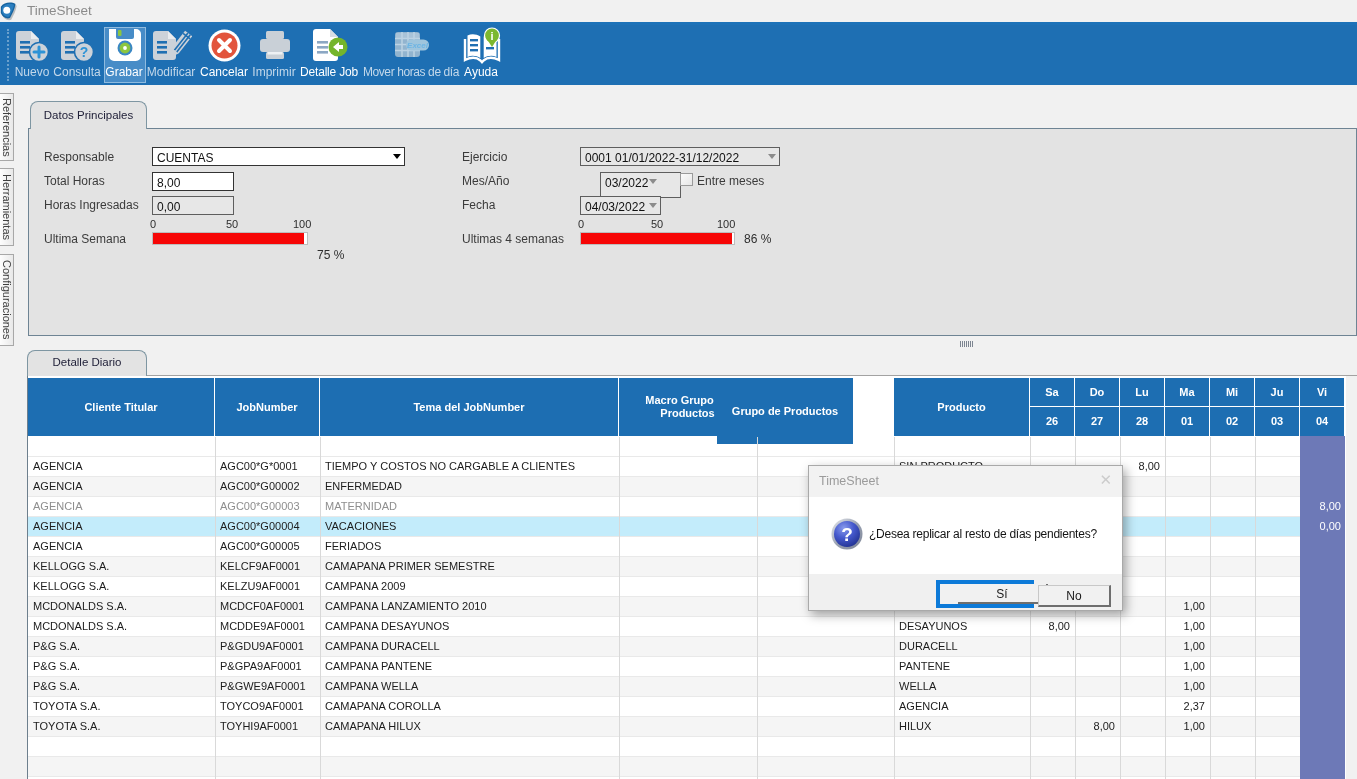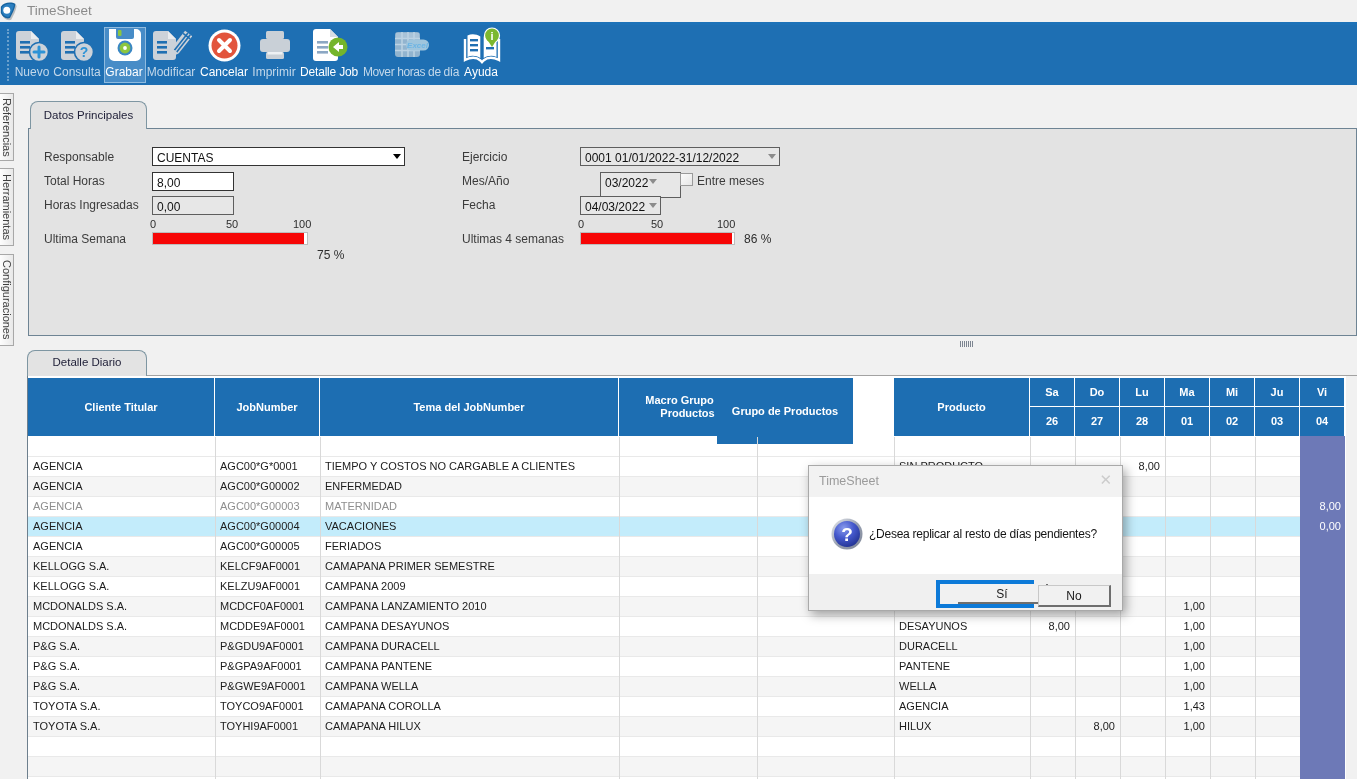--- a/index.html
+++ b/index.html
@@ -277,21 +277,21 @@
     <div class="cell" style="left:28px;top:676px;width:186px;color:#1c1c1c">P&amp;G S.A.</div>
     <div class="cell" style="left:215px;top:676px;width:104px;color:#1c1c1c">P&amp;GWE9AF0001</div>
     <div class="cell" style="left:320px;top:676px;width:298px;color:#1c1c1c">CAMPANA WELLA</div>
     <div class="cell" style="left:894px;top:676px;width:135px;color:#1c1c1c">WELLA</div>
     <div class="cell num" style="left:1165px;top:676px;width:44px;">1,00</div>
     <div class="abs" style="left:28px;top:696px;width:1272px;height:20px;background:#ffffff;"></div>
     <div class="cell" style="left:28px;top:696px;width:186px;color:#1c1c1c">TOYOTA S.A.</div>
     <div class="cell" style="left:215px;top:696px;width:104px;color:#1c1c1c">TOYCO9AF0001</div>
     <div class="cell" style="left:320px;top:696px;width:298px;color:#1c1c1c">CAMAPANA COROLLA</div>
     <div class="cell" style="left:894px;top:696px;width:135px;color:#1c1c1c">AGENCIA</div>
-    <div class="cell num" style="left:1165px;top:696px;width:44px;">1,43</div>
+    <div class="cell num" style="left:1165px;top:696px;width:44px;">2,37</div>
     <div class="abs" style="left:28px;top:716px;width:1272px;height:20px;background:#f5f5f5;"></div>
     <div class="cell" style="left:28px;top:716px;width:186px;color:#1c1c1c">TOYOTA S.A.</div>
     <div class="cell" style="left:215px;top:716px;width:104px;color:#1c1c1c">TOYHI9AF0001</div>
     <div class="cell" style="left:320px;top:716px;width:298px;color:#1c1c1c">CAMAPANA HILUX</div>
     <div class="cell" style="left:894px;top:716px;width:135px;color:#1c1c1c">HILUX</div>
     <div class="cell num" style="left:1075px;top:716px;width:44px;">8,00</div>
     <div class="cell num" style="left:1165px;top:716px;width:44px;">1,00</div>
     <div class="abs" style="left:28px;top:756px;width:1272px;height:20px;background:#f5f5f5;"></div>
     <div class="hline" style="left:28px;top:456px;width:1272px;"></div>
     <div class="hline" style="left:28px;top:476px;width:1272px;"></div>

